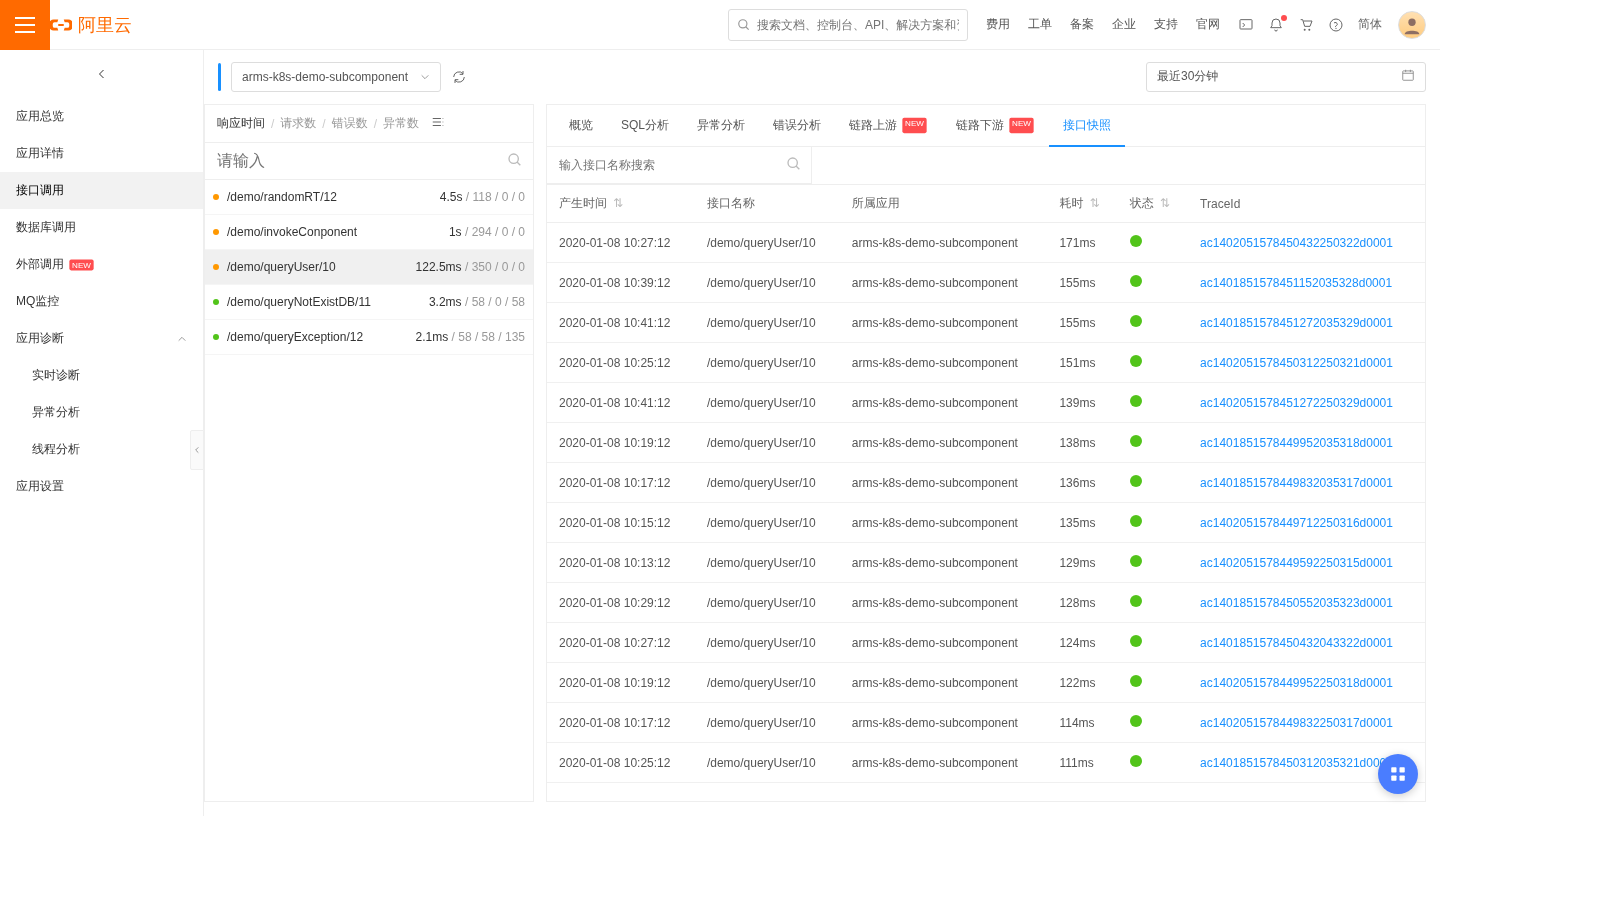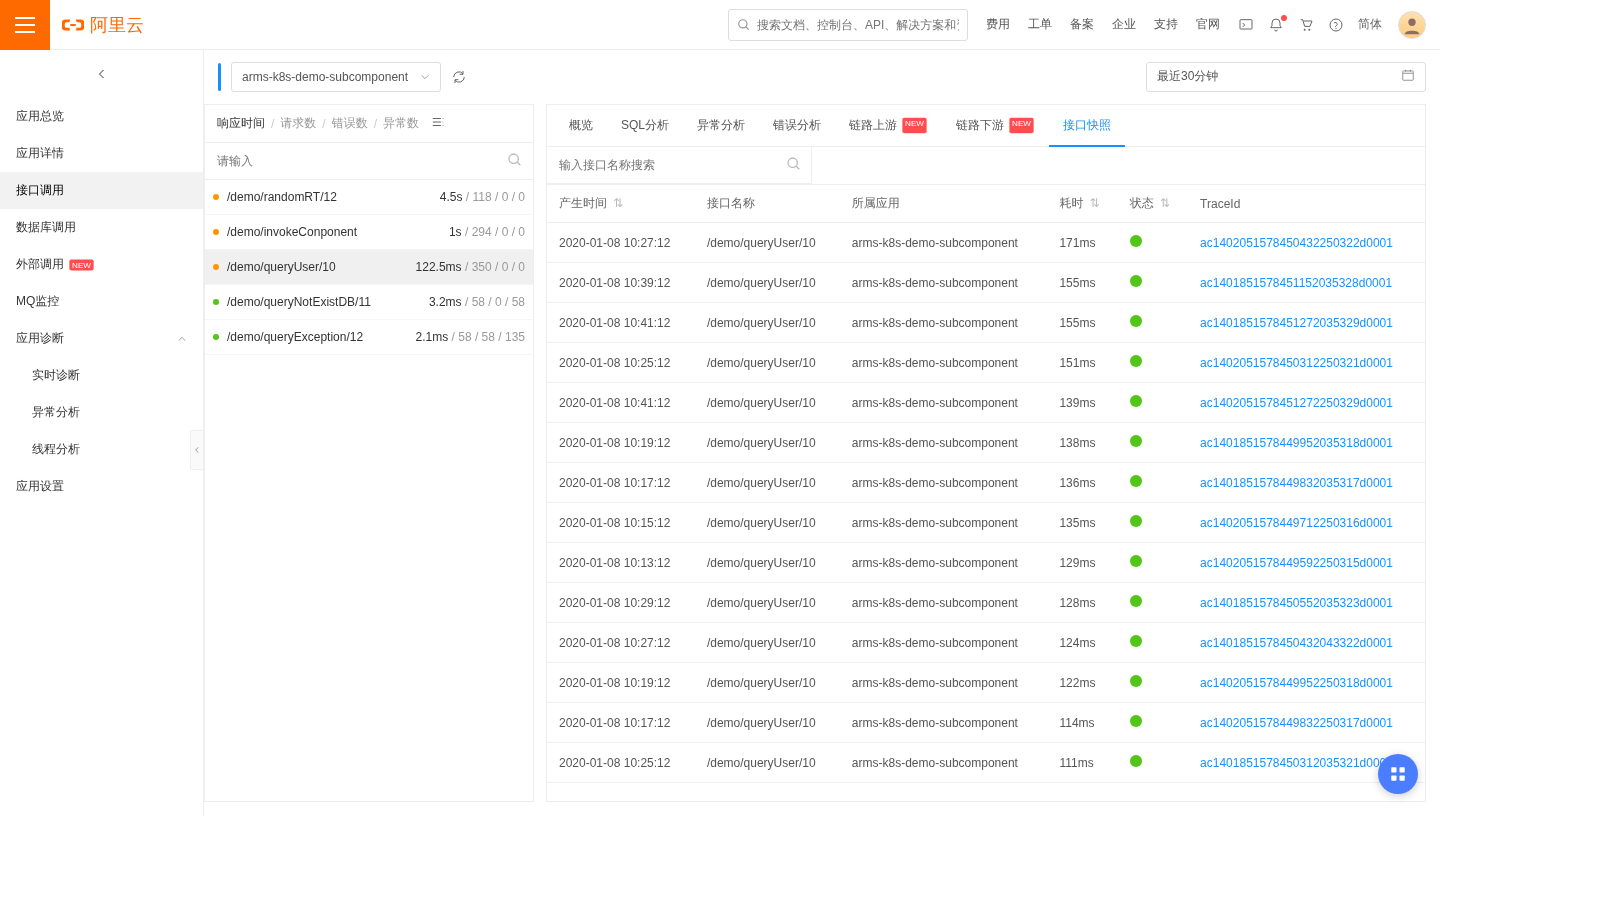--- a/index.html
+++ b/index.html
@@ -2,21 +2,21 @@
 <html><head>
 <meta charset="utf-8">
 <style>
 * { margin: 0; padding: 0; box-sizing: border-box; }
 body { font-family: -apple-system, "PingFang SC", "Microsoft YaHei", sans-serif; font-size: 12px; color: #333; background: #fff; width: 1440px; height: 816px; overflow: hidden; position: relative; }
 
 
 .top-header { height: 50px; display: flex; align-items: center; border-bottom: 1px solid #eee; background: #fff; }
 .hamburger { width: 50px; height: 50px; background: #ff6a00; display: flex; align-items: center; justify-content: center; cursor: pointer; }
 .hamburger svg { width: 20px; height: 16px; }
-.logo-wrap { display: flex; align-items: center; margin-left: 12px; color: #ff6a00; font-size: 18px; font-weight: 500; }
+.logo-wrap { display: flex; align-items: center; color: #ff6a00; font-size: 18px; font-weight: 500; }
 .logo-wrap svg { margin-right: 6px; }
 .search-global { margin-left: auto; width: 240px; height: 32px; border: 1px solid #ddd; border-radius: 3px; display: flex; align-items: center; padding: 0 8px; color: #999; }
 .search-global svg { margin-right: 6px; flex-shrink: 0; }
 .search-global input { border: none; outline: none; flex: 1; font-size: 12px; color: #333; }
 .top-links { display: flex; align-items: center; gap: 18px; margin: 16px 18px; color: #555; }
 .top-links > span { cursor: pointer; }
 .top-icons { display: flex; align-items: center; gap: 14px; margin-right: 16px; color: #666; }
 .top-icons > span { cursor: pointer; position: relative; display: flex; }
 .dot-badge::after { content: ''; position: absolute; top: -2px; right: -3px; width: 6px; height: 6px; background: #ff4d4f; border-radius: 50%; }
 .avatar { width: 28px; height: 28px; border-radius: 50%; background: linear-gradient(#ffe0b2,#ffcc80); border: 1px solid #ddd; margin-right: 14px; display:flex; align-items:center; justify-content:center; overflow:hidden;}
@@ -39,21 +39,21 @@
 .refresh-icon { cursor: pointer; color: #666; display:flex;}
 .timerange { margin-left: auto; width: 280px; height: 30px; border: 1px solid #ddd; border-radius: 3px; display: flex; align-items: center; padding: 0 10px; justify-content: space-between; cursor: pointer; color:#555;}
 
 .content-row { display: flex; flex: 1; padding: 0 14px 14px 0; gap: 12px; overflow: hidden;}
 .left-panel { width: 330px; border: 1px solid #eee; margin-left: 0; display: flex; flex-direction: column;}
 .lp-header { display: flex; align-items: center; padding: 10px 12px; gap: 6px; color: #999; border-bottom: 1px solid #eee;}
 .lp-header .metric { cursor: pointer; }
 .lp-header .metric.active { color: #333; font-weight: 500; }
 .lp-header .sep { color: #ccc; }
 .lp-search { position: relative; border-bottom: 1px solid #eee;}
-.lp-search input { width: 100%; height: 36px; border: none; padding: 0 36px 0 12px; outline: none; font-size: 12px;}
+.lp-search input { width: 100%; height: 36px; border: none; padding: 0 36px 0 12px; outline: none; font-size: 16px;}
 .lp-search svg { position: absolute; right: 10px; top: 9px; }
 .api-list { flex: 1; overflow-y: auto;}
 .api-item { display: flex; align-items: center; padding: 10px 8px; border-bottom: 1px solid #f5f5f5; cursor: pointer; gap: 8px;}
 .api-item.selected { background: #f0f0f0;}
 .status-dot { width: 6px; height: 6px; border-radius: 50%; flex-shrink: 0;}
 .dot-orange { background: #ff9800;}
 .dot-green { background: #52c41a;}
 .api-name { flex: 1; color: #333; white-space: nowrap; overflow: hidden; text-overflow: ellipsis;}
 .api-stats { color: #999; font-size: 12px; white-space: nowrap;}
 .api-stats .rt { color: #333; }

